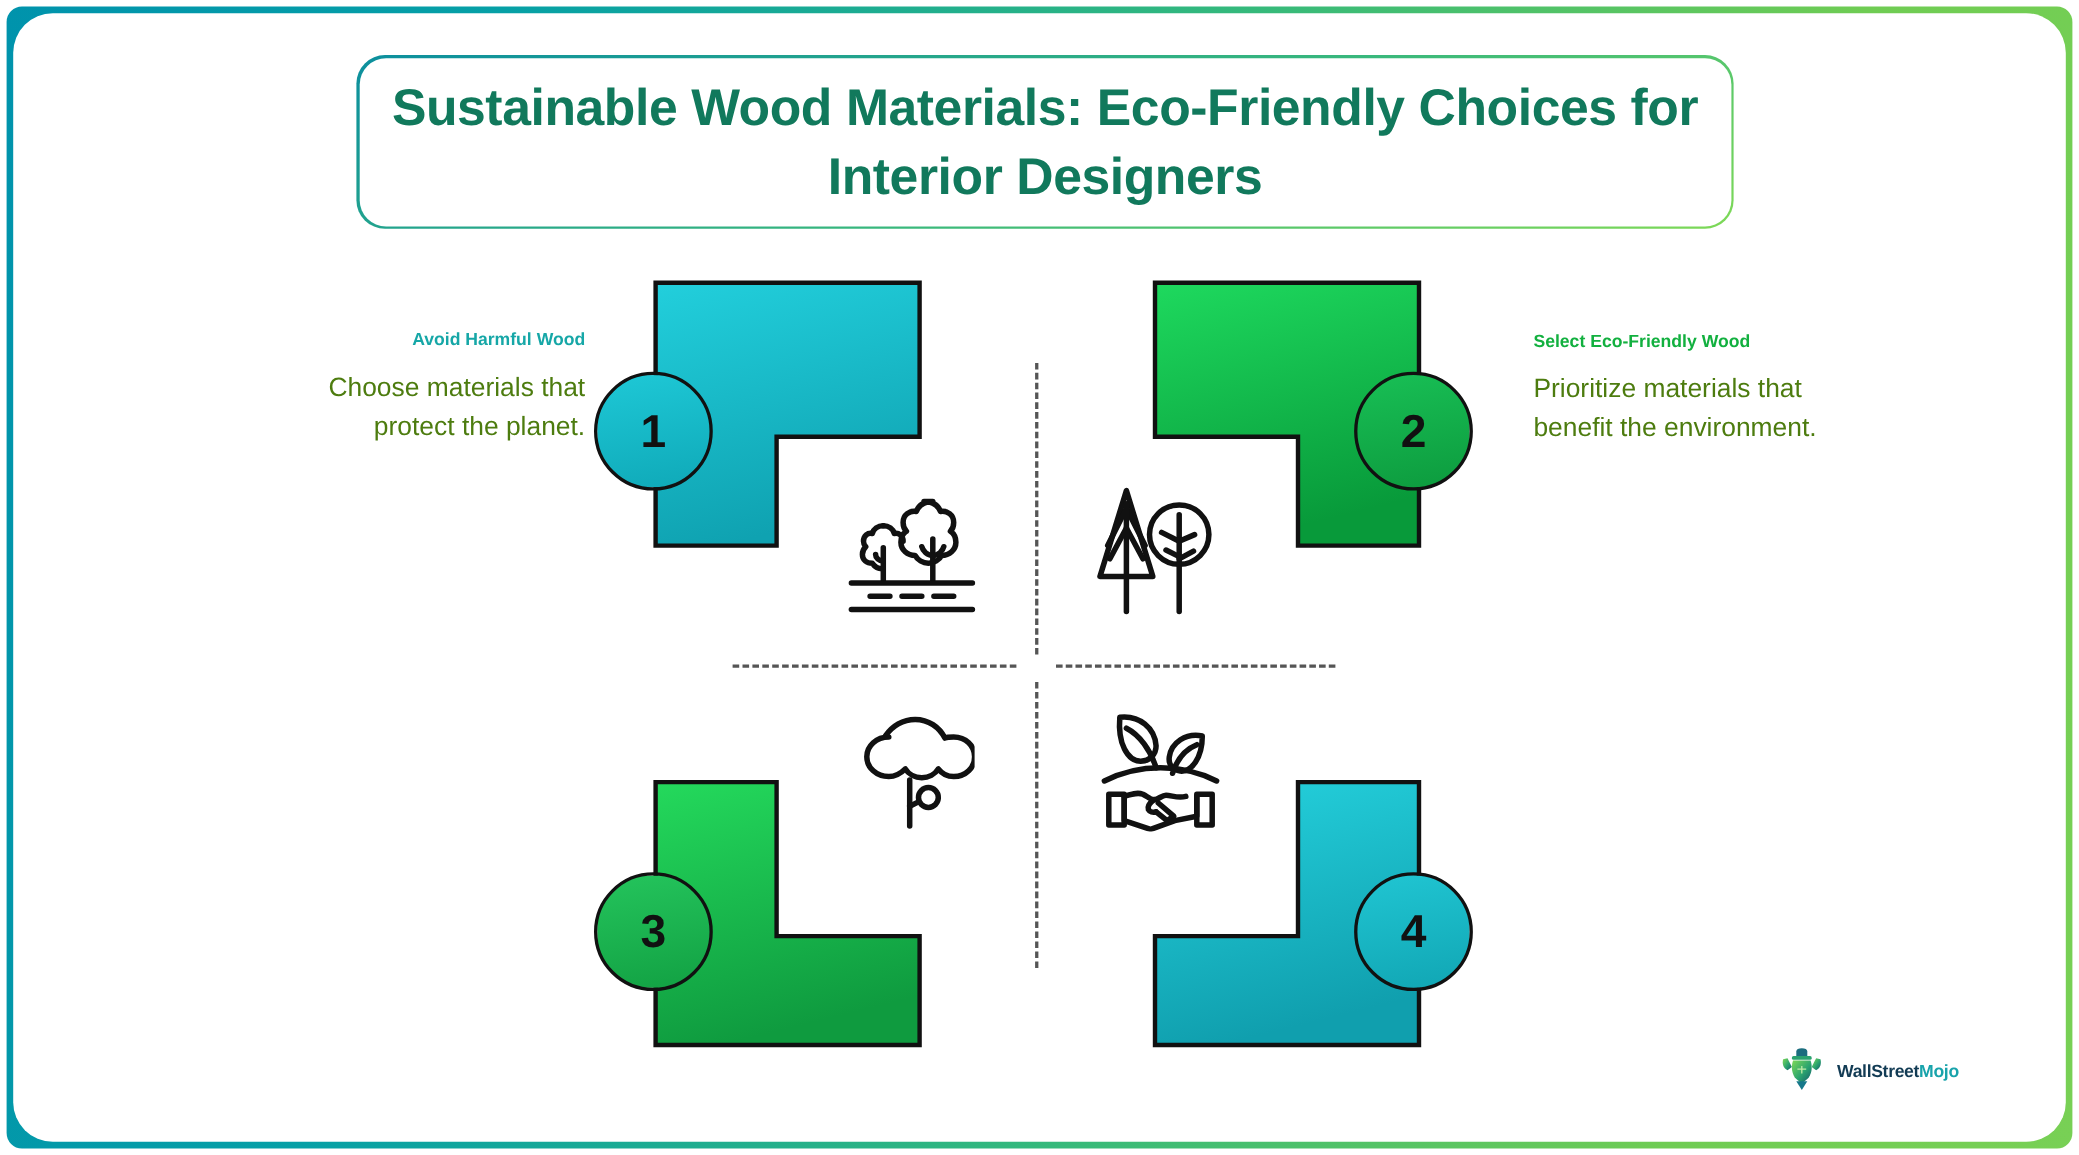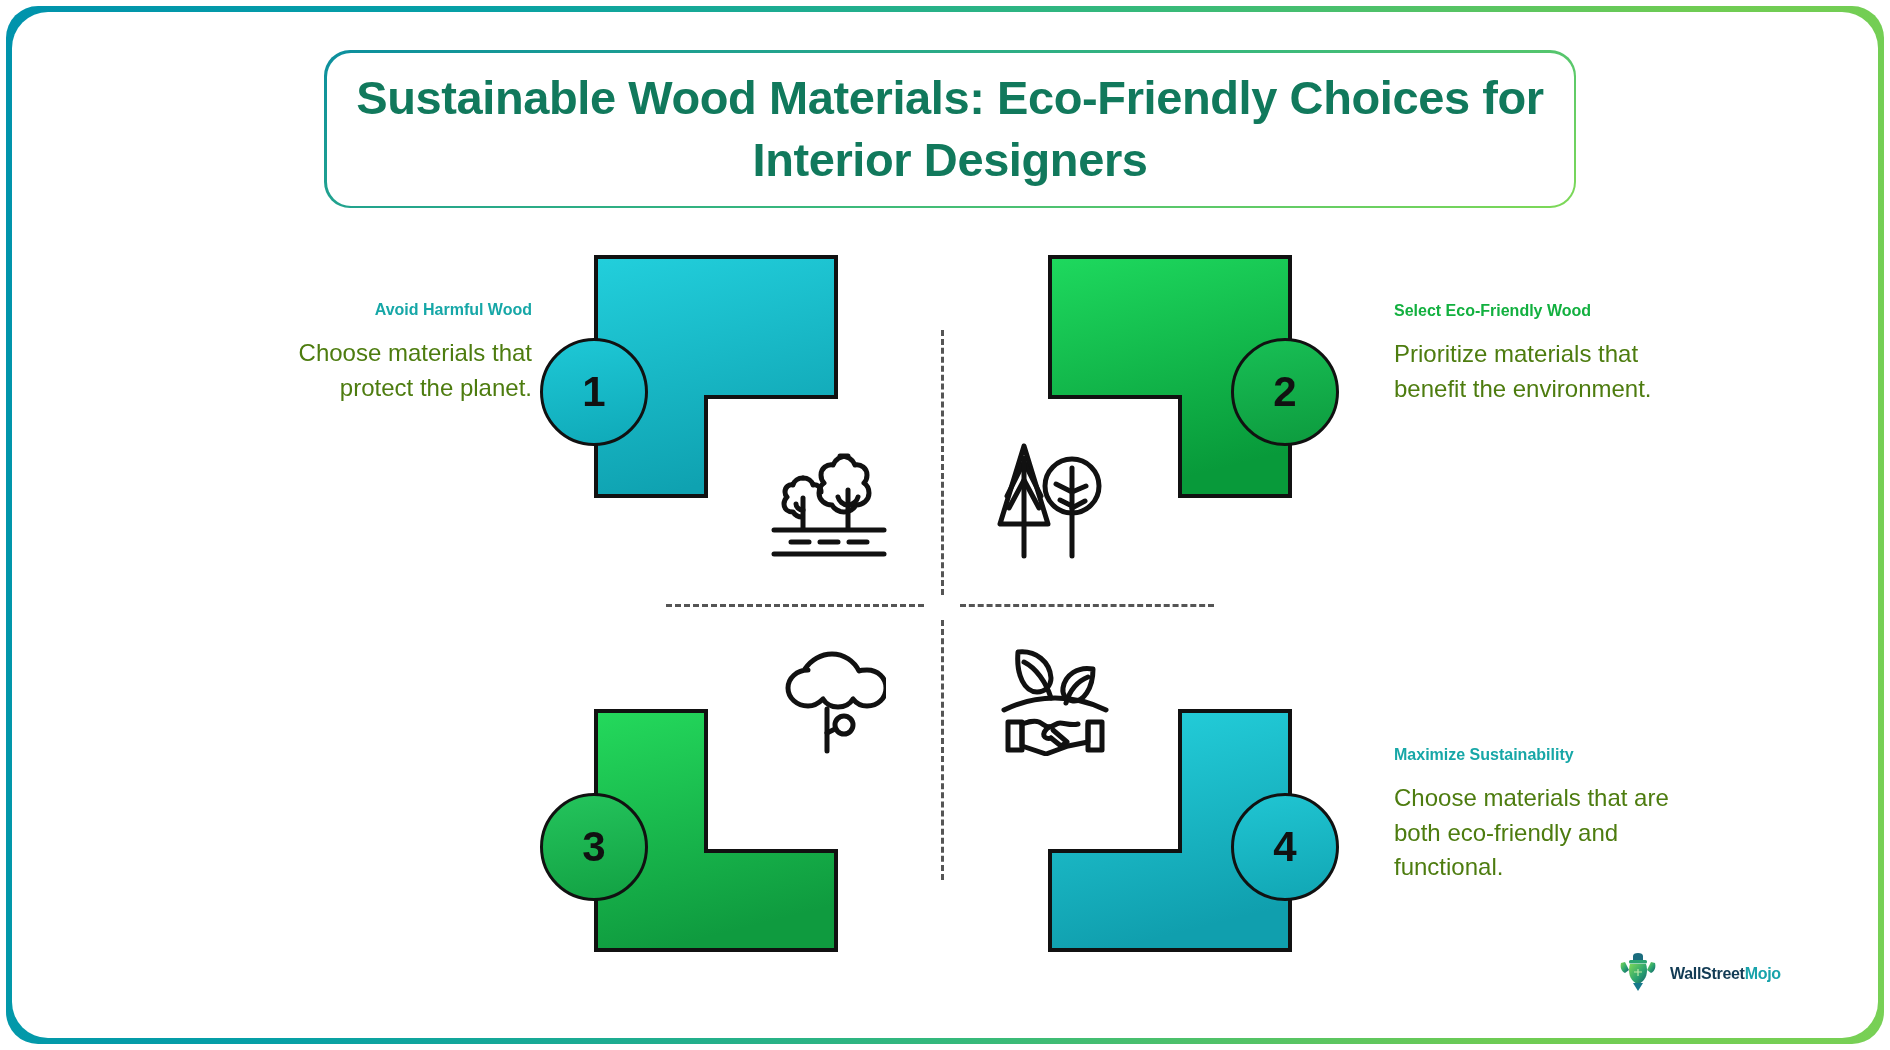--- a/index.html
+++ b/index.html
@@ -19,21 +19,21 @@
     height: 1050px;
     background: #ffffff;
   }
 
   #outer-frame {
     position: absolute;
     left: 6px;
     top: 6px;
     width: 1878px;
     height: 1038px;
-    border-radius: 32px;
+    border-radius: 14px;
     padding: 6px;
     background: linear-gradient(100deg, #0093ac 0%, #06a0a6 22%, #35b97b 55%, #6fcc53 82%, #78d055 100%);
   }
   #frame-inner {
     width: 100%;
     height: 100%;
     border-radius: 36px;
     background: #ffffff;
     position: relative;
     overflow: hidden;
@@ -242,24 +242,20 @@
           <defs>
             <linearGradient id="grad4" x1="0" y1="0" x2="0.25" y2="1">
               <stop offset="0%" stop-color="#25d2de"></stop>
               <stop offset="100%" stop-color="#109fae"></stop>
             </linearGradient>
           </defs>
           <path d="M132 2 H242 V241 H2 V142 H132 Z" fill="url(#grad4)" stroke="#111111" stroke-width="4" stroke-linejoin="miter"></path>
         </svg>
       </div>
       <div class="num-badge" id="num-badge-4">4</div>
-      <div class="textblock align-left" id="textblock-4">
-        <h3>Maximize Sustainability</h3>
-        <p>Choose materials that are both eco-friendly and functional.</p>
-      </div>
 
       <div class="center-icon" id="icon-q1">
         <svg width="118" height="108" viewBox="0 0 118 108" fill="none" stroke="#111111" stroke-width="5" stroke-linecap="round" stroke-linejoin="round">
           <path d="M78 6c-8 0-13 4-15 9-6-1-12 3-12 10 0 3 1 6 3 8-3 2-5 6-5 10 0 7 6 12 13 12 2 4 7 7 12 7s10-3 12-7c7 0 13-5 13-12 0-4-2-8-5-10 2-2 3-5 3-8 0-7-6-11-12-10-2-5-7-9-15-9Z"></path>
           <path d="M78 40v38"></path>
           <path d="M78 55c-5 0-9-4-10-8M78 55c5 0 9-4 10-8"></path>
           <path d="M33 28c-5 0-9 3-10 7-4-1-8 2-8 7 0 2 1 4 2 5-2 2-3 4-3 7 0 5 4 8 9 8 2 3 5 5 9 5"></path>
           <path d="M33 28c5 0 9 3 10 7 4-1 8 2 8 7"></path>
           <path d="M33 48v30"></path>
           <path d="M33 60c-4 0-7-3-7-6"></path>

